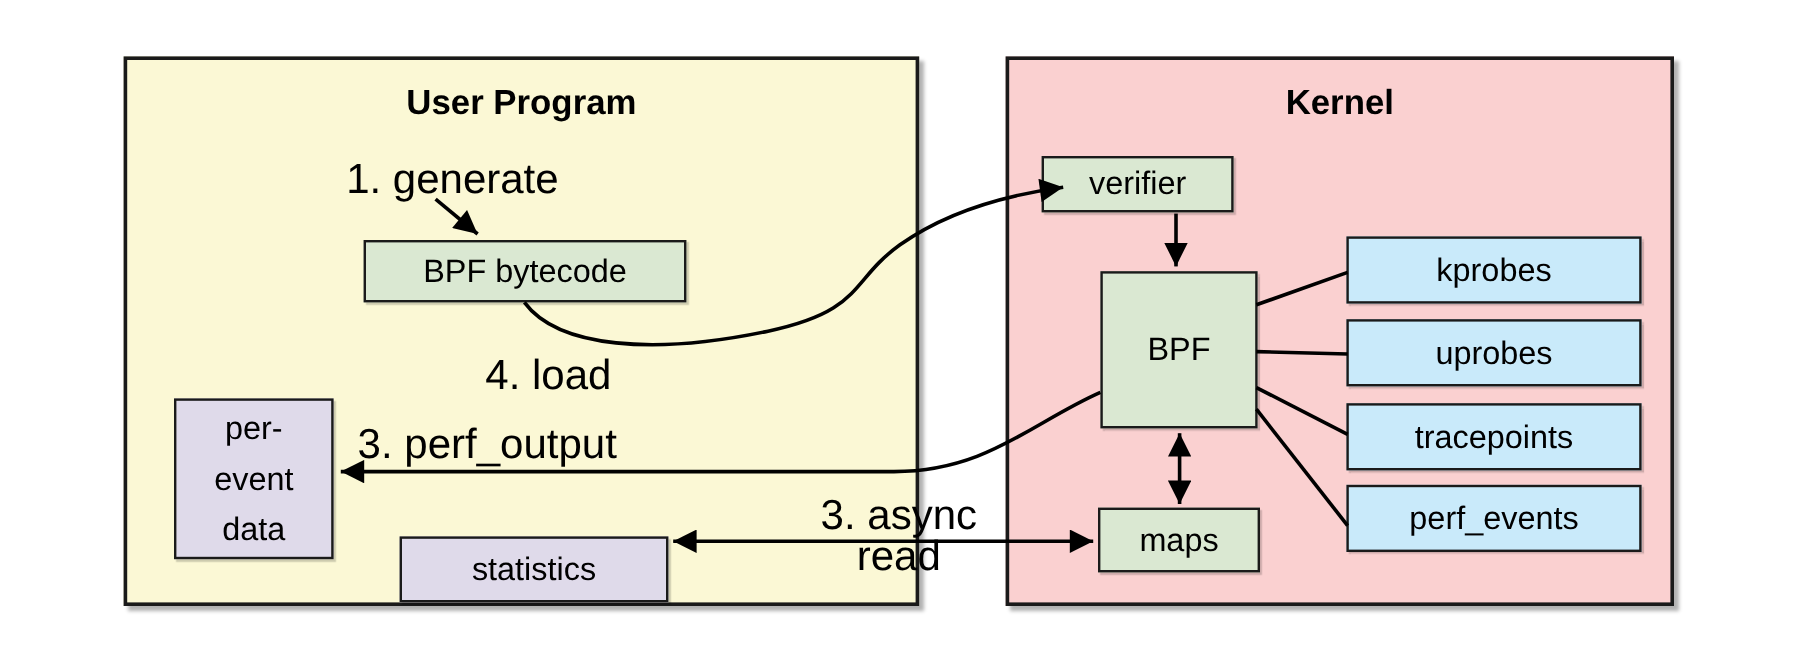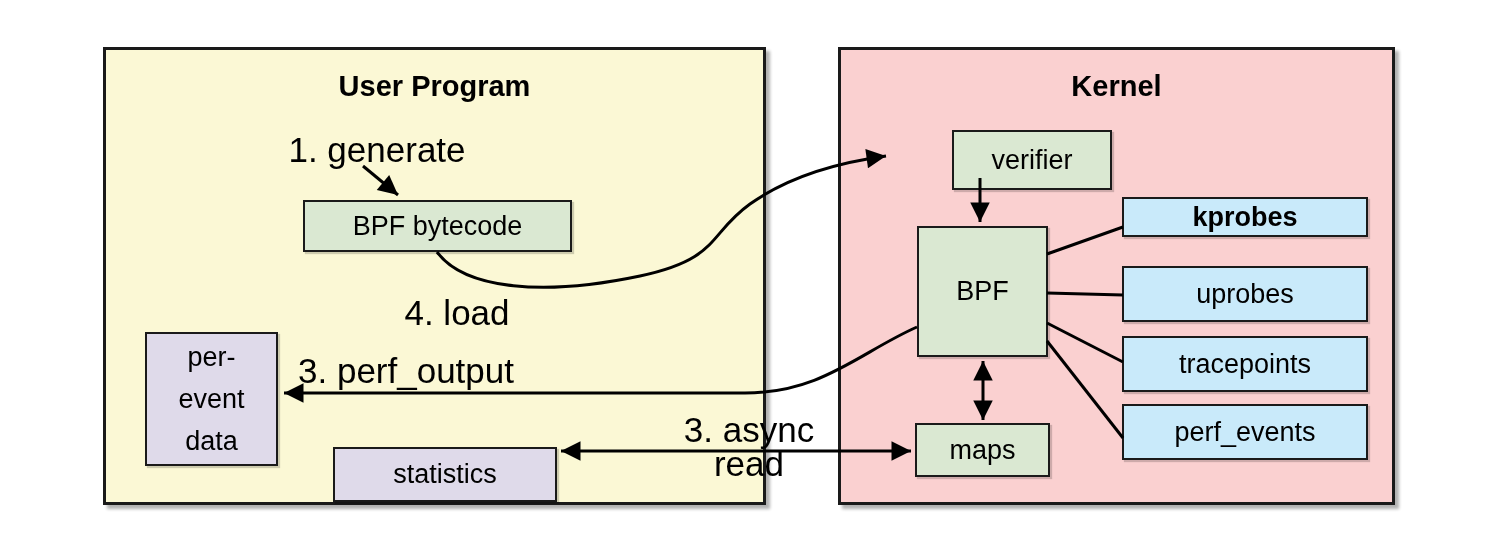--- a/index.html
+++ b/index.html
@@ -18,24 +18,24 @@
   .kernel{left:838px;top:47px;width:557px;height:458px;background:var(--kernel-fill,#FAD0D0);}
   .node{
     border:2.5px solid var(--border,#1a1a1a);
     font-size:27px;line-height:1.2;text-align:center;
     box-shadow:2px 2px 1px rgba(0,0,0,0.18);
   }
   .green{background:var(--process-fill,#DAE8D2);}
   .blue{background:var(--event-source-fill,#C9EAFA);}
   .purple{background:var(--output-fill,#DFDAEA);margin-top:24px;}
   .bpf-bytecode{left:303px;top:200px;width:269px;height:52px;}
-  .verifier{left:952px;top:130px;width:160px;height:60px;}
+  .verifier{left:868px;top:130px;width:160px;height:47px;}
   .bpf{left:917px;top:226px;width:131px;height:131px;}
   .maps{left:915px;top:423px;width:135px;height:54px;}
-  .kprobes{left:1122px;top:197px;width:246px;height:40px;font-weight:bold;}
+  .kprobes{left:1122px;top:197px;width:246px;height:56px;}
   .uprobes{left:1122px;top:266px;width:246px;height:56px;}
   .tracepoints{left:1122px;top:336px;width:246px;height:56px;}
   .perf-events{left:1122px;top:404px;width:246px;height:56px;}
   .per-event-data{left:145px;top:308px;width:133px;height:134px;}
   .per-event-data .stack span{display:block;line-height:42px;}
   .statistics{left:333px;top:423px;width:224px;height:55px;}
   .step-label{
     position:absolute;font-size:35px;white-space:nowrap;
     transform:translateX(-50%);text-align:center;line-height:34px;
   }

